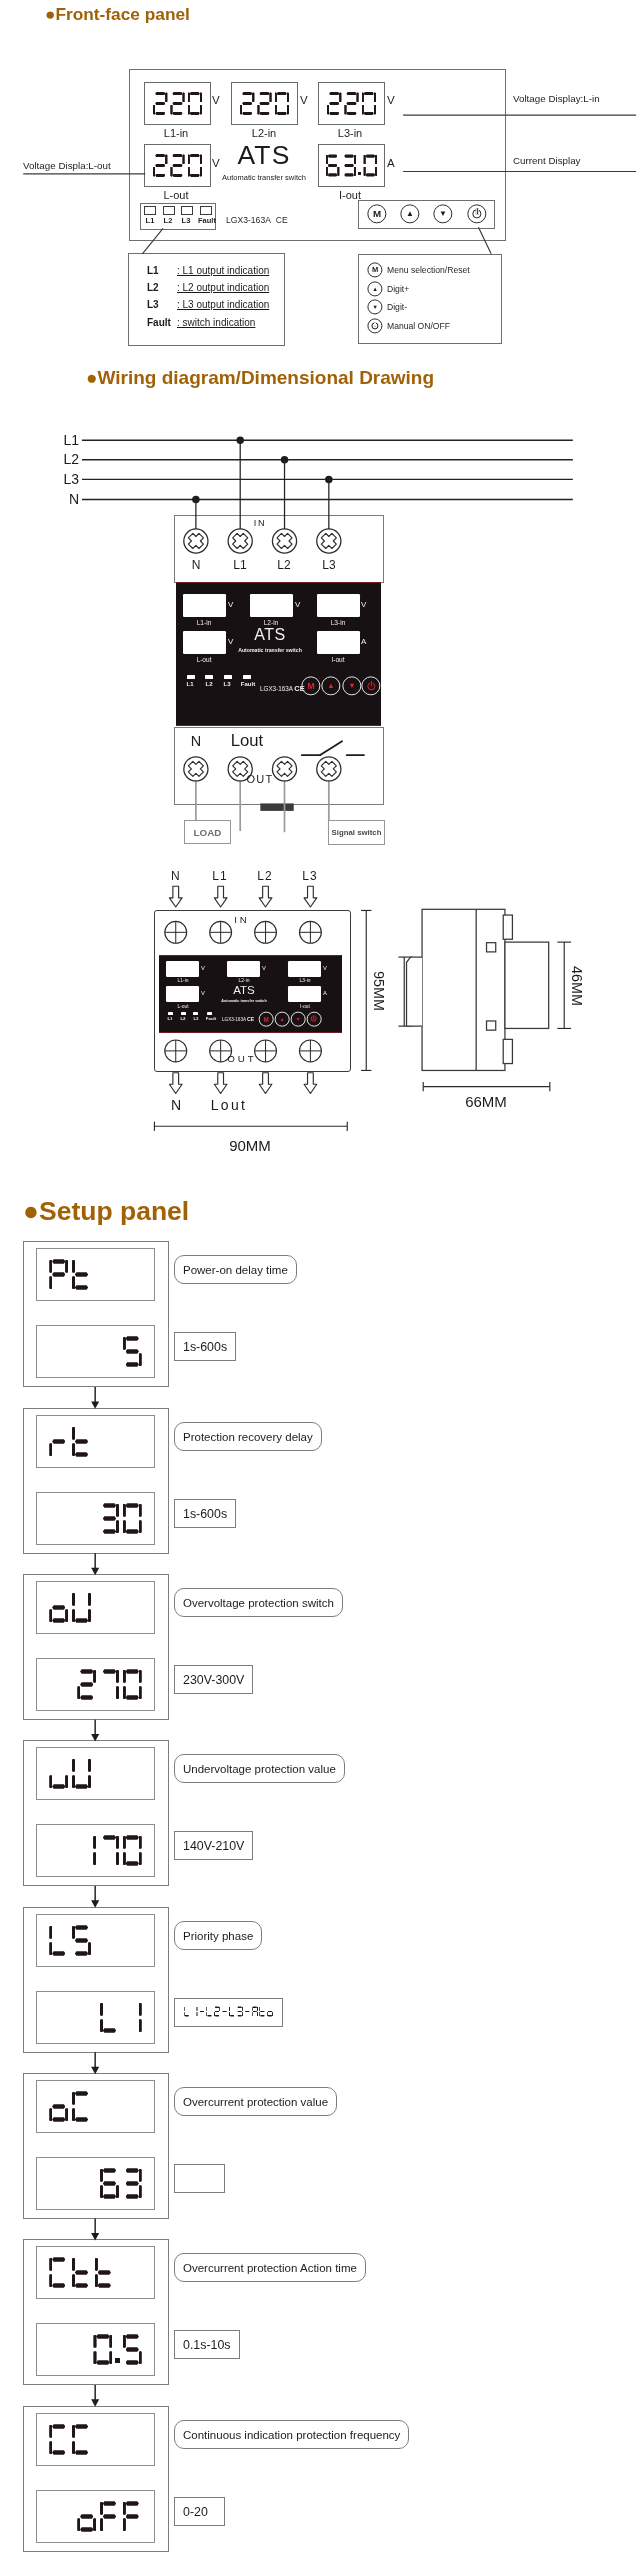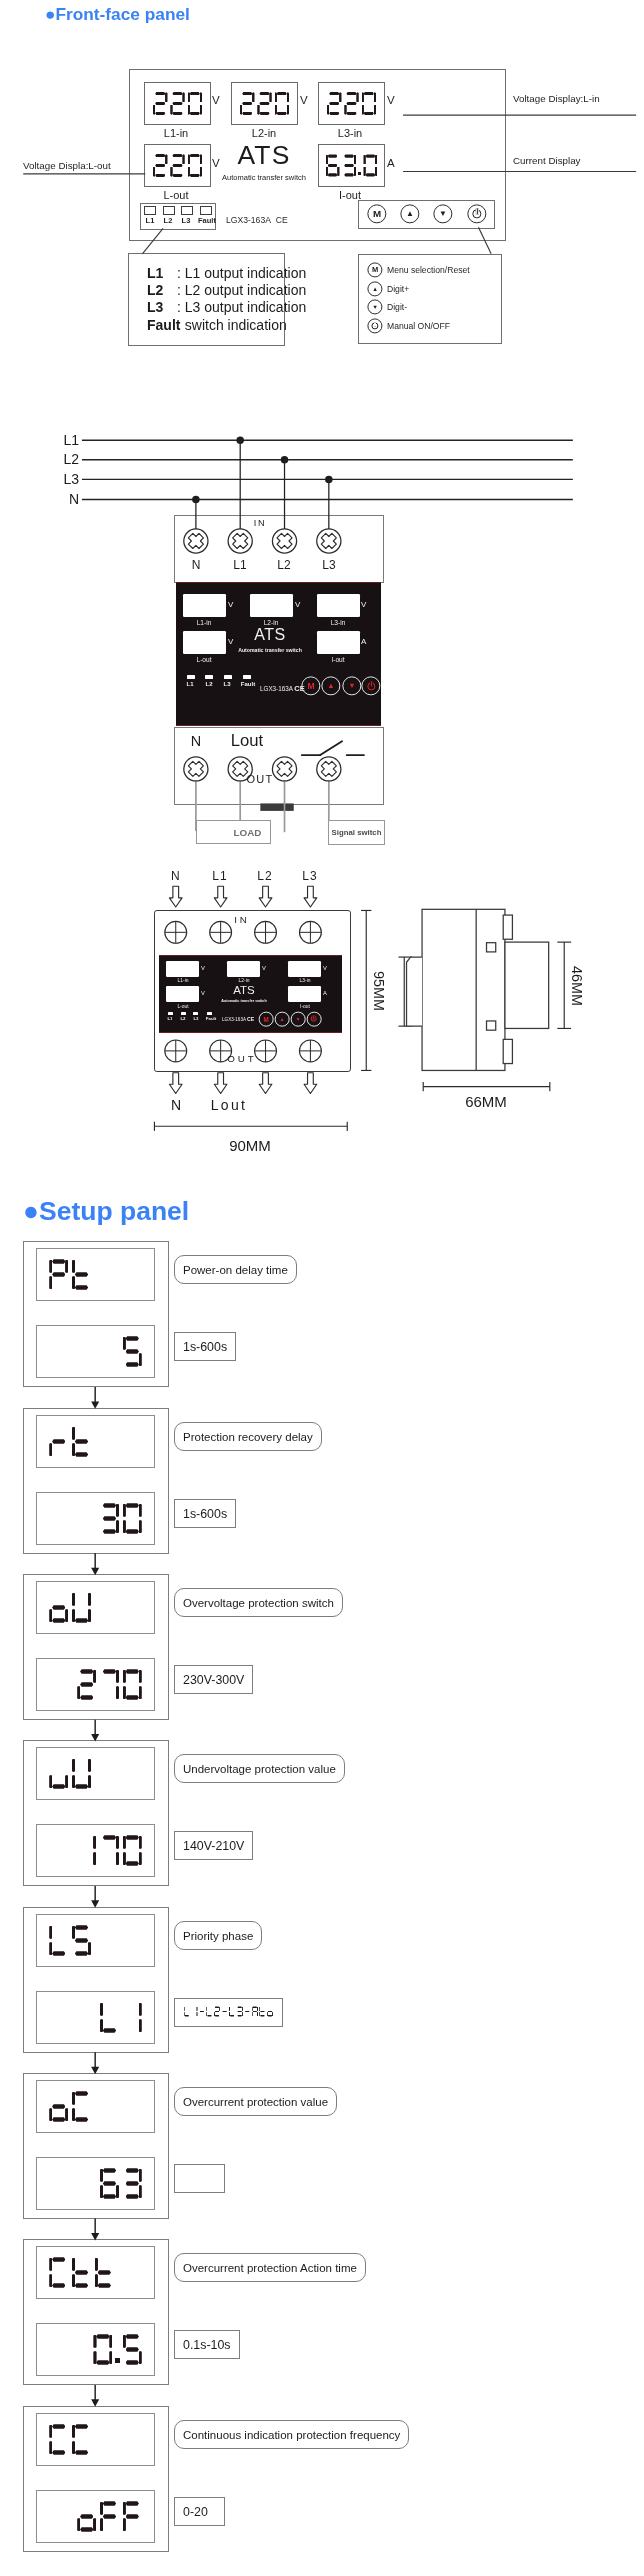--- a/index.html
+++ b/index.html
@@ -1,19 +1,19 @@
 <!DOCTYPE html>
 <html style="font-size:9.2px"><head>
 <meta charset="utf-8">
 <style>
   html,body{margin:0;padding:0;background:#fff;}
   .page{position:relative;width:645px;height:2576px;background:#fff;
         font-family:"Liberation Sans",sans-serif;color:#231f20;overflow:hidden;}
   .abs{position:absolute;}
-  h1,h2,h3{margin:0;position:absolute;font-weight:bold;color:#3b82f6;white-space:nowrap;}
+  h1,h2,h3{margin:0;position:absolute;font-weight:bold;color:#a16207;white-space:nowrap;}
   
   .box{position:absolute;border:1.2px solid #6f6f6f;background:#fff;}
   .disp{position:absolute;background:#fff;border:1.2px solid #6a6a6a;display:flex;align-items:center;justify-content:center;}
   .unit{position:absolute;font-size:11.5px;color:#1e1e1e;}
   .cap{position:absolute;transform:translateX(-50%);font-size:11px;color:#1e1e1e;white-space:nowrap;}
   
   .seg{display:inline-flex;align-items:center;color:#201519;}
   .seg-d{position:relative;display:inline-block;width:.58em;height:.92em;margin:0 .055em;}
   .sg{position:absolute;background:currentColor;}
   .sg.h{left:15%;right:15%;height:15%;clip-path:polygon(12% 0,88% 0,100% 50%,88% 100%,12% 100%,0 50%);}
@@ -24,21 +24,21 @@
   
   .pwr{position:relative;display:inline-block;width:1em;height:1em;border:.09em solid currentColor;border-radius:50%;box-sizing:border-box;}
   .pwr::after{content:"";position:absolute;left:50%;top:-30%;transform:translateX(-50%);
       width:.12em;height:.62em;background:currentColor;
       border-left:.08em solid var(--pbg,#fff);border-right:.08em solid var(--pbg,#fff);}
   
   .fbtn{position:absolute;width:17.3px;height:17.3px;border:1.2px solid #2c2c2c;border-radius:50%;
         display:flex;align-items:center;justify-content:center;transform:translate(-50%,-50%);color:#1c1c1c;background:#fff;}
   .ledsq-o{position:absolute;width:9.8px;height:7px;border:1.2px solid #3c3c3c;background:#fff;}
   .ann{position:absolute;font-size:9.8px;color:#1e1e1e;white-space:nowrap;}
-  .leg-row{position:absolute;font-size:14px;color:#1c1c1c;white-space:nowrap;}
+  .leg-row{position:absolute;font-size:10px;color:#1c1c1c;white-space:nowrap;text-decoration:underline;}
   .leg-key{display:inline-block;width:30px;font-weight:bold;}
   .licon{position:absolute;width:13.2px;height:13.2px;border:1.2px solid #2c2c2c;border-radius:50%;
          display:flex;align-items:center;justify-content:center;transform:translate(-50%,-50%);color:#1c1c1c;}
   
   .face{position:absolute;background:#171114;border-top:1.7px solid #6e1d22;border-bottom:1.2px solid #6e1d22;box-sizing:border-box;}
   .fdisp{position:absolute;background:#fff;border-radius:1.2px;}
   .fcap{position:absolute;color:#f0f0f0;transform:translateX(-50%);white-space:nowrap;}
   .funit{position:absolute;color:#f0f0f0;}
   .ftxt{position:absolute;color:#f0f0f0;white-space:nowrap;}
   .fled{position:absolute;background:#fff;border-radius:0.6px;}
@@ -273,20 +273,21 @@
   <div class="abs" style="left:387px;top:284px;font-size:8.6px;">Digit+</div>
   <div class="licon" style="left:375px;top:307px;font-size:5.8px;">
       <span>▼</span>
     </div>
   <div class="abs" style="left:387px;top:302px;font-size:8.6px;">Digit-</div>
   <div class="licon" style="left:375px;top:326px;font-size:7px;">
       <span class="pwr"></span>
     </div>
   <div class="abs" style="left:387px;top:321px;font-size:8.6px;">Manual ON/OFF</div>
 
+  <h2 style="left:86px;top:367px;font-size:19px;">●Wiring diagram/Dimensional Drawing</h2>
 
   <div class="buslab" style="left:58px;top:432px;">L1</div>
   <div class="buslab" style="left:58px;top:451px;">L2</div>
   <div class="buslab" style="left:58px;top:471px;">L3</div>
   <div class="buslab" style="left:58px;top:491px;">N</div>
 
   <div class="box" style="left:174px;top:515px;width:208px;height:66px;border-color:#7a7a7a;"></div>
   <div class="tlab lift" style="left:196px;top:558px;">N</div>
   <div class="tlab lift" style="left:240px;top:558px;">L1</div>
   <div class="tlab lift" style="left:284px;top:558px;">L2</div>
@@ -332,21 +333,21 @@
     </div>
   <div class="rbtn" style="left:371px;top:686px;width:17.3px;height:17.3px;font-size:8px;">
       <span class="pwr"></span>
     </div>
 
   <div class="box" style="left:174px;top:727px;width:208px;height:76px;border-color:#7a7a7a;"></div>
   <div class="tlab lift" style="left:196px;top:733px;font-size:14.4px;">N</div>
   <div class="tlab lift" style="left:247px;top:731px;font-size:16.7px;">Lout</div>
   <div class="tlab lift" style="left:260px;top:773px;font-size:11px;letter-spacing:1.2px;">OUT</div>
 
-  <div class="graybox" style="left:196px;top:820px;width:45px;height:22px;padding-left:28px;">
+  <div class="graybox" style="left:184px;top:820px;width:45px;height:22px;">
     <span style="font-size:9.8px;font-weight:bold;color:#6e6e6e;">LOAD</span>
     </div>
   <div class="graybox" style="left:280px;top:820px;width:55px;height:23px;margin-left:48px;">
     <span style="font-size:7.8px;font-weight:bold;color:#4c4c4c;">Signal switch</span>
     </div>
 
   <div class="tlab" style="left:176px;top:869px;letter-spacing:1.2px;">N</div>
   <div class="tlab" style="left:220px;top:869px;letter-spacing:1.2px;">L1</div>
   <div class="tlab" style="left:265px;top:869px;letter-spacing:1.2px;">L2</div>
   <div class="tlab" style="left:310px;top:869px;letter-spacing:1.2px;">L3</div>

